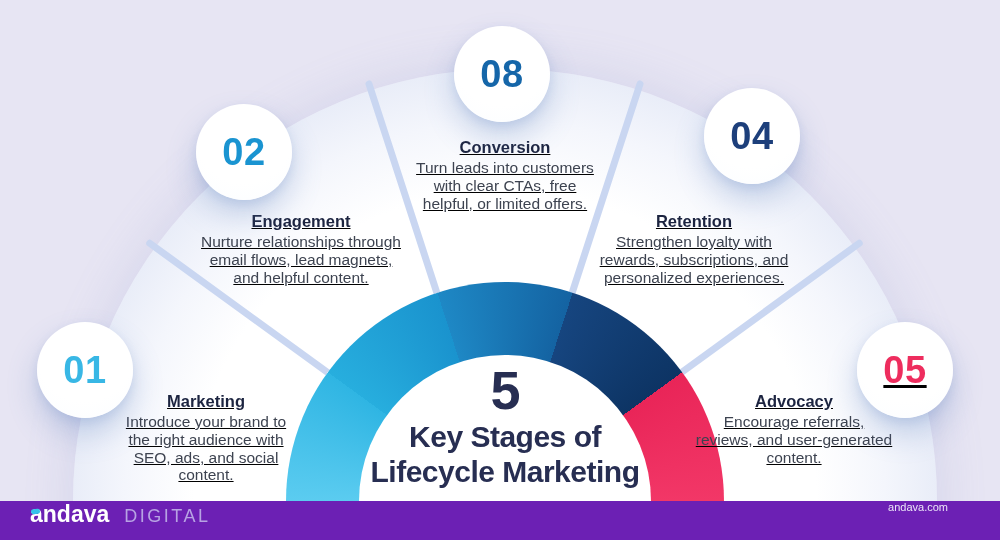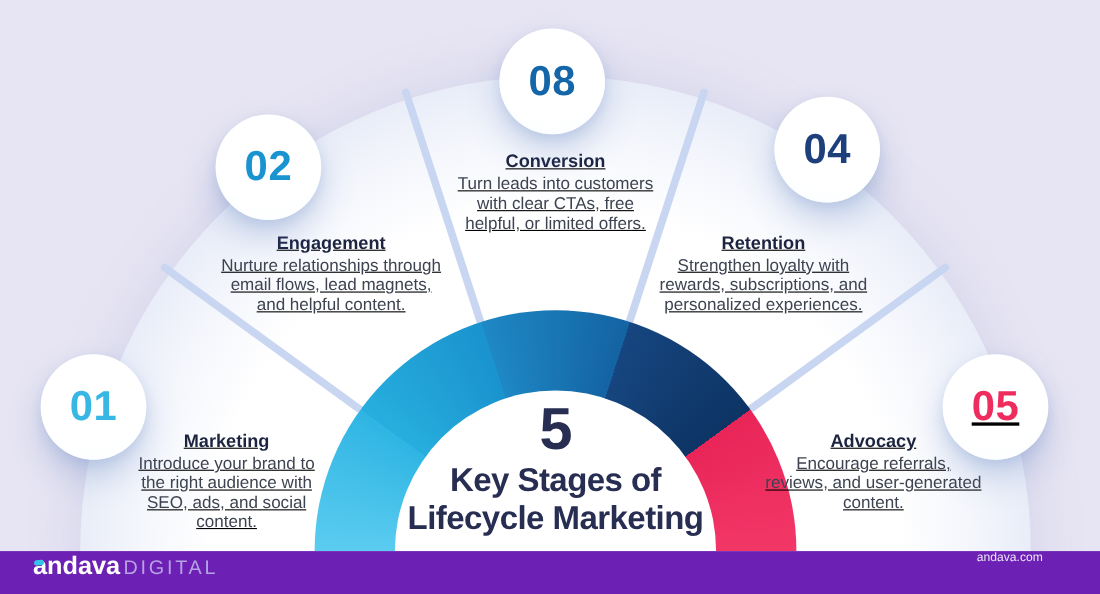--- a/index.html
+++ b/index.html
@@ -47,21 +47,21 @@
   .s5{left:794px;top:392px;width:198px;text-align:center;}
 
   
   .footer{position:absolute;left:0;top:501px;width:1000px;height:39px;z-index:10;
           display:flex;align-items:flex-start;justify-content:space-between;
           padding:0 52px 10px 30px;box-sizing:border-box;background:#6c20b4;}
   .logo{position:relative;display:flex;align-items:baseline;}
   .brand{font-size:23px;font-weight:800;color:#ffffff;letter-spacing:0;}
   .accent{position:absolute;left:1px;top:8px;width:9px;height:4.5px;border-radius:2.5px;
           background:#35c3ea;transform:rotate(-6deg);}
-  .suffix{font-size:18px;font-weight:400;color:#b7a3e3;letter-spacing:2.5px;margin-left:3px;}
+  .suffix{font-size:18px;font-weight:400;color:#b7a3e3;letter-spacing:2.5px;margin-left:15px;}
   .site{font-size:11px;color:#ebe5f8;}
 </style>
 </head>
 <body>
 
 <div class="canvas">
 
   <div class="fan"></div>
 
   <div class="divider d1"></div>

